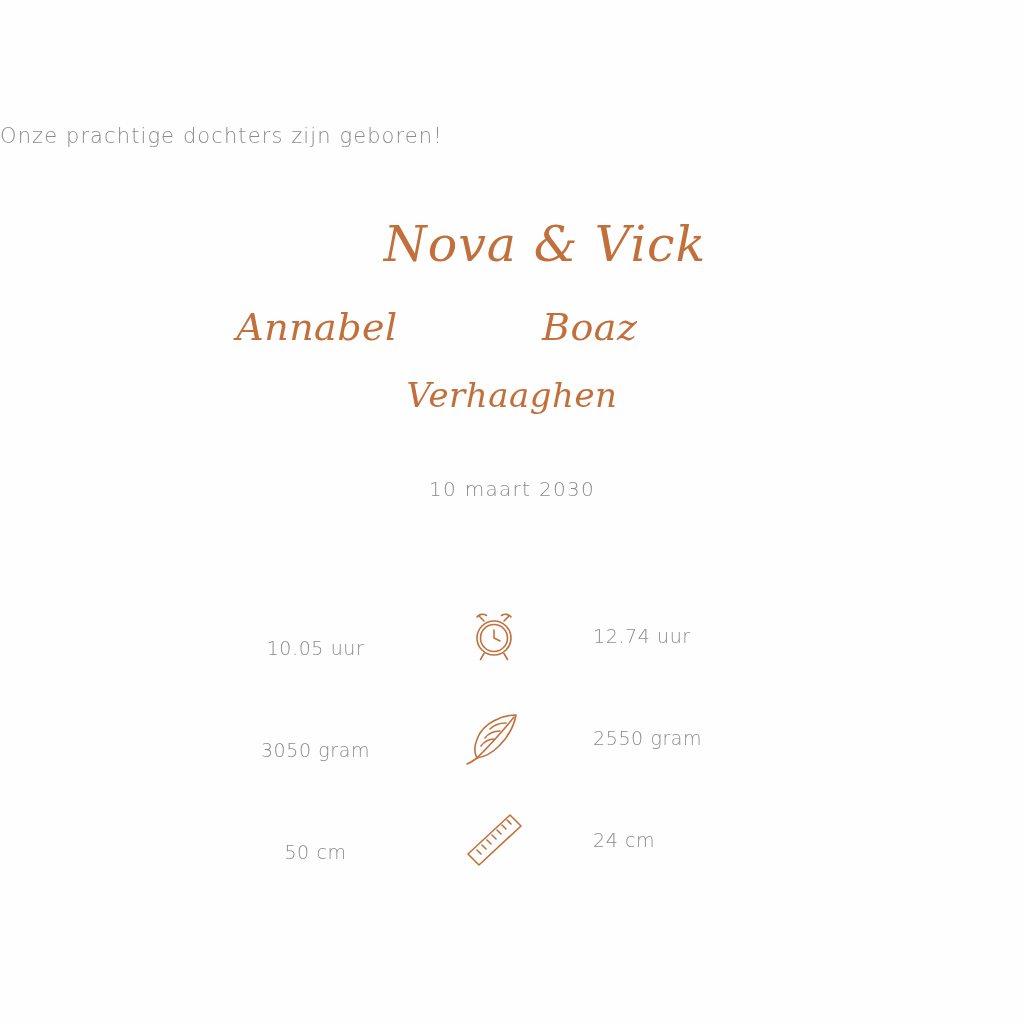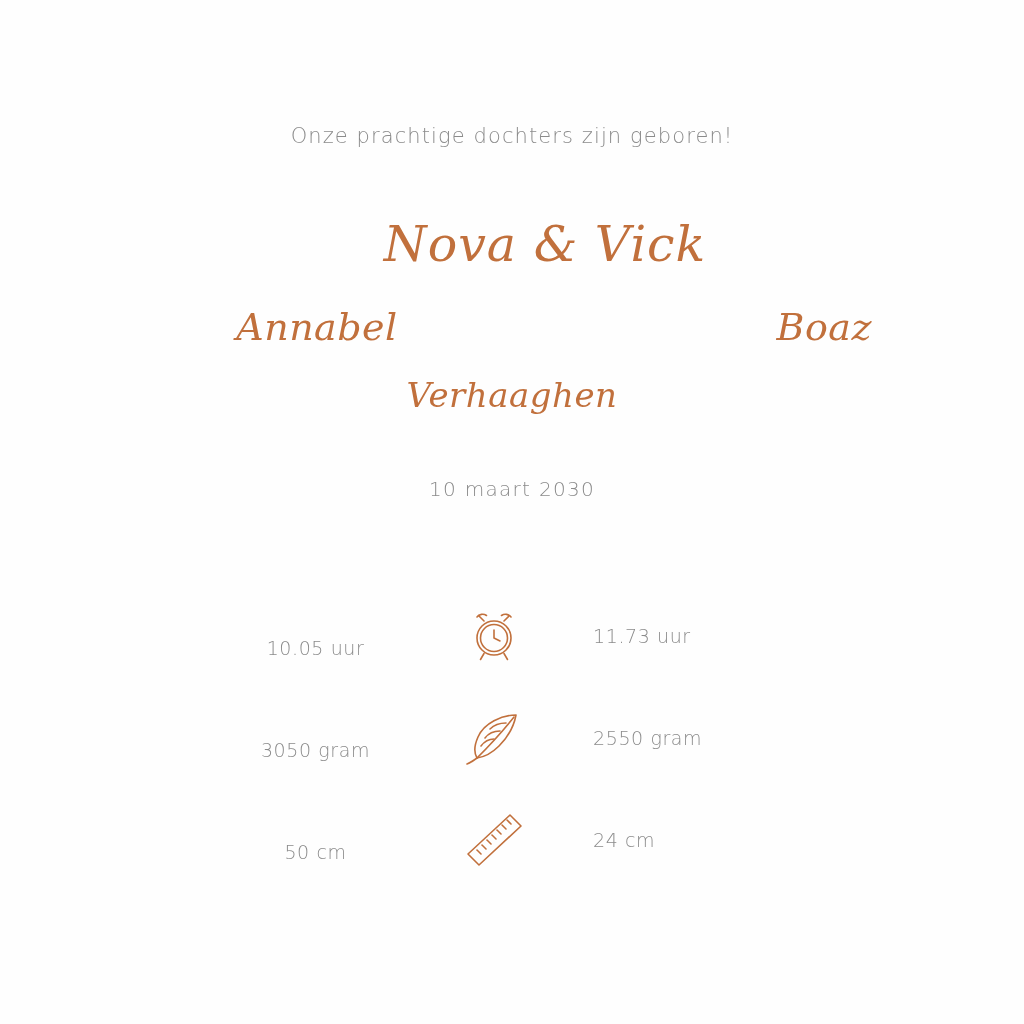--- a/index.html
+++ b/index.html
@@ -19,21 +19,20 @@
     height: 1024px;
     background: #fefefe;
     box-sizing: border-box;
   }
 
   .announcement {
     position: absolute;
     top: 124px;
     left: 0;
     width: 1024px;
-    text-align: center;
     font-family: "DejaVu Sans", sans-serif;
     font-weight: 300;
     font-size: 21px;
     letter-spacing: 1.1px;
     color: #8b8b8b;
   }
 
   .names-main {
     position: absolute;
     top: 216px;
@@ -60,21 +59,21 @@
   .middle-name {
     font-family: "DejaVu Serif", serif;
     font-style: italic;
     font-size: 38px;
     color: #c1703c;
     letter-spacing: 0.5px;
     width: 330px;
     text-align: center;
   }
   .middle-name.left { text-align: center; }
-  .middle-name.right { text-align: right; }
+  .middle-name.right { text-align: left; }
   .names-gap { width: 60px; }
 
   .surname {
     position: absolute;
     top: 375px;
     left: 0;
     width: 1024px;
     text-align: center;
     font-family: "DejaVu Serif", serif;
     font-style: italic;
@@ -154,21 +153,21 @@
           <circle cx="31" cy="33" r="13.5"></circle>
           <path d="M21 16 L15.5 10.5"></path>
           <path d="M41 16 L46.5 10.5"></path>
           <path d="M14 12 a7 7 0 0 1 9.5 -1.5"></path>
           <path d="M48 12 a7 7 0 0 0 -9.5 -1.5"></path>
           <path d="M31 25 L31 33 L37 36"></path>
           <path d="M21 48.5 L17.5 54.5"></path>
           <path d="M41 48.5 L44.5 54.5"></path>
         </svg>
       </div>
-      <div class="detail-right">11.73 uur</div>
+      <div class="detail-right">12.74 uur</div>
     </div>
 
     <div class="detail-row">
       <div class="detail-left">3050 gram</div>
       <div class="detail-icon">
         <svg width="64" height="58" viewBox="0 0 64 58" fill="none" stroke="#c1703c" stroke-width="1.6" stroke-linecap="round" stroke-linejoin="round">
           <path d="M54 6 C40 6 22 14 16 28 C12 37 12 44 15 49 C22 48 30 44 37 37 C46 28 52 17 54 6 Z"></path>
           <path d="M52 8 C44 18 34 30 15 49"></path>
           <path d="M44 14 C38 14 32 16 28 20"></path>
           <path d="M38 22 C32 22 26 25 23 29"></path>

